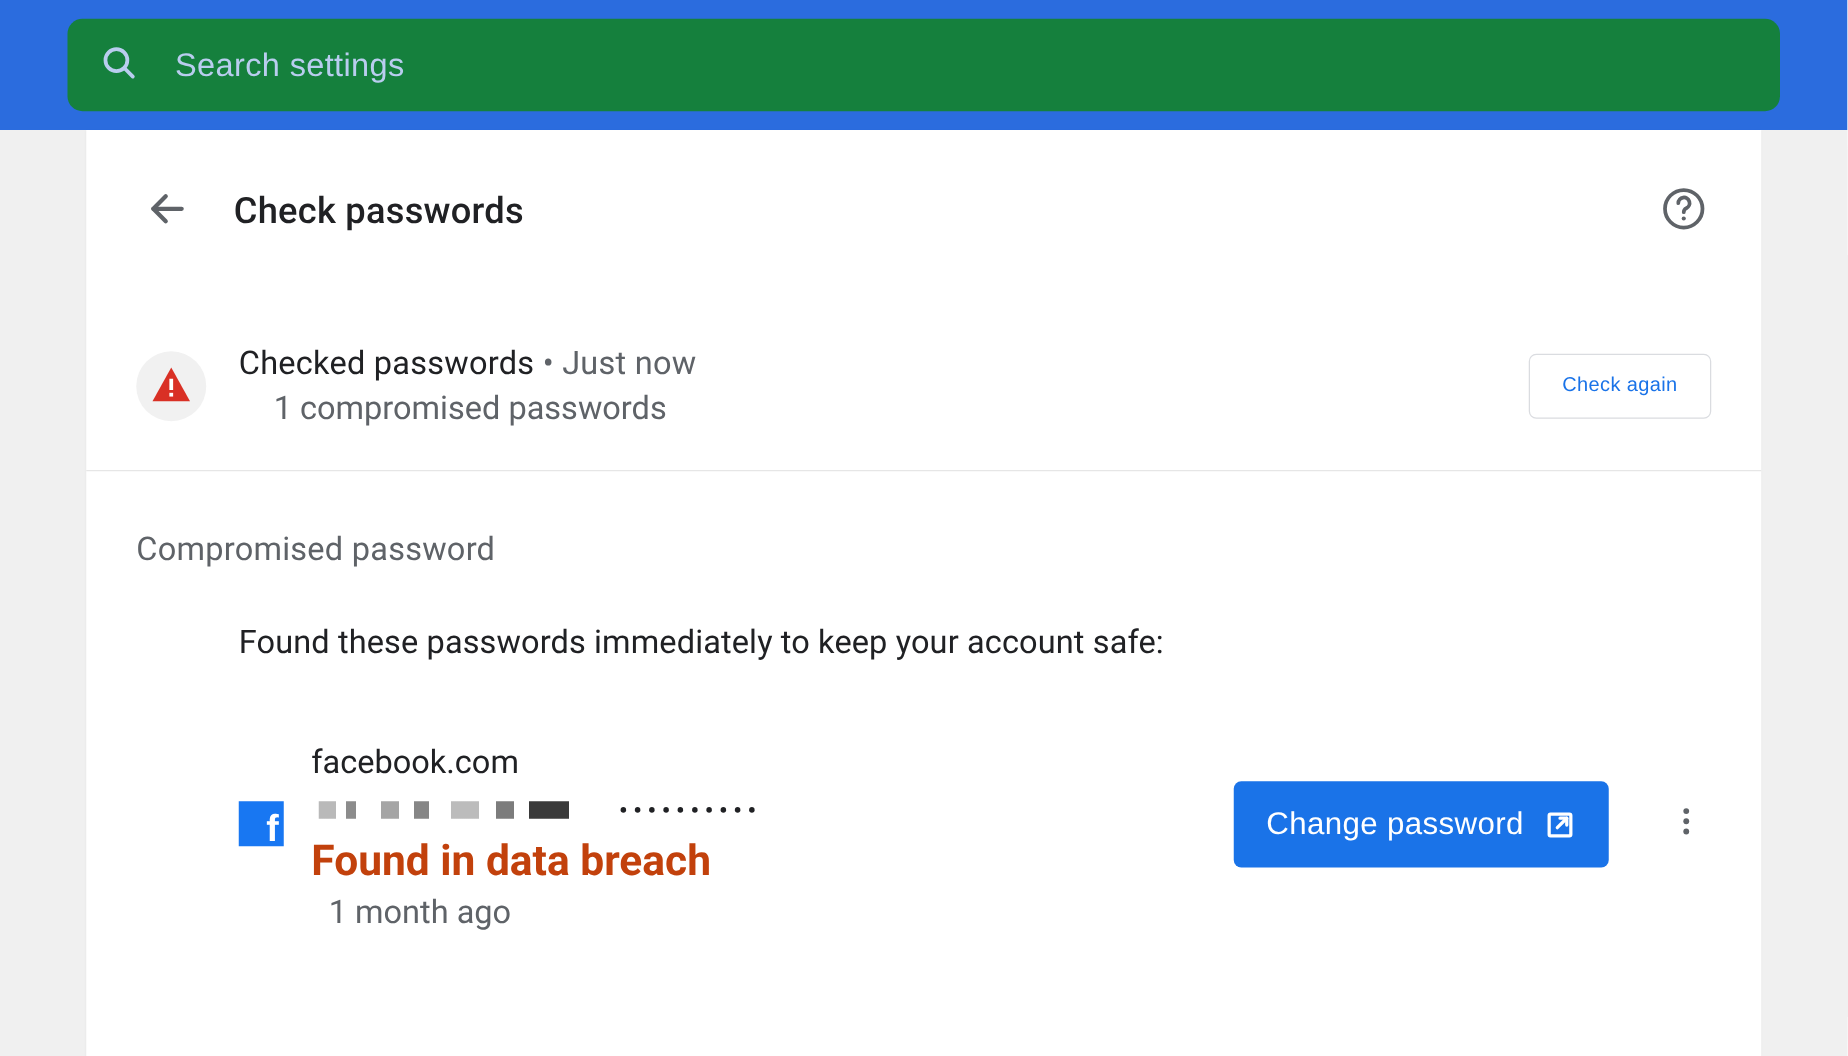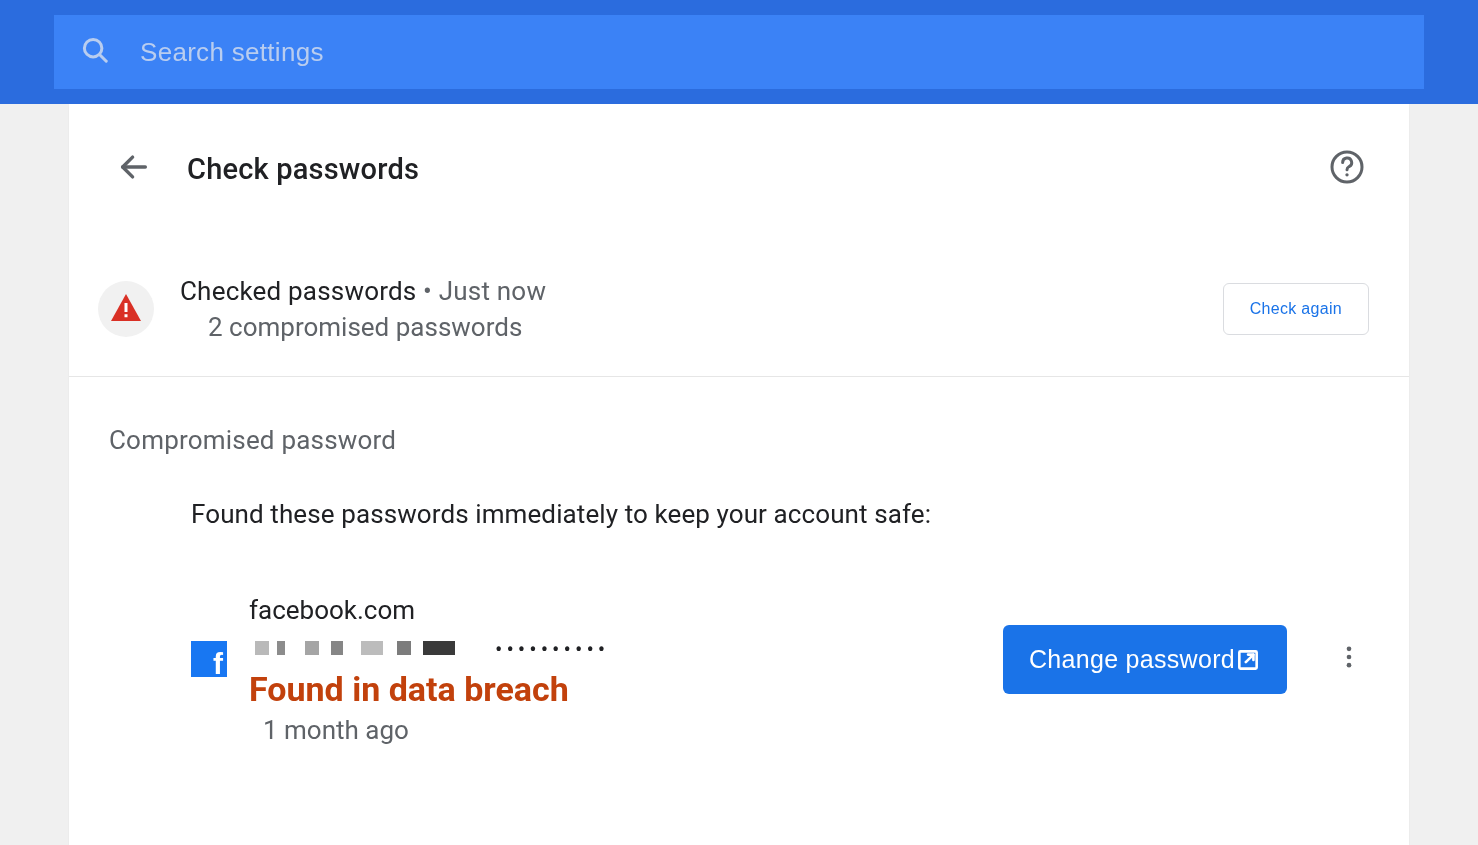--- a/index.html
+++ b/index.html
@@ -11,22 +11,22 @@
     overflow: hidden;
   }
   .top-bar {
     background: #2b6cde;
     height: 104px;
     padding: 10px 54px;
     display: flex;
     align-items: center;
   }
   .search-wrap {
-    background: #3b82f6;
-    border-radius: 0;
+    background: #15803d;
+    border-radius: 12px;
     height: 74px;
     width: 100%;
     display: flex;
     align-items: center;
     padding: 0 26px;
   }
   .search-icon { color: #b9cdef; margin-right: 30px; }
   .search-input {
     background: transparent; border: none; outline: none;
     color: #fff; font-size: 26px; letter-spacing: 0.3px;
@@ -51,21 +51,21 @@
   }
   .back-btn { color: #5f6368; padding: 8px; border-radius: 50%; cursor: pointer; }
   .page-title {
     font-size: 29px; font-weight: 500; color: #202124;
     margin-left: 28px; letter-spacing: 0.2px;
   }
   .header-spacer { flex: 1; }
   .help-btn { color: #5f6368; cursor: pointer; padding: 4px; border-radius: 50%; }
   .status-row {
     display: flex; align-items: center;
-    padding: 40px 40px 34px 29px;
+    padding: 40px 40px 34px 40px;
     border-bottom: 1px solid #e6e6e6;
     margin-top: 40px;
   }
   .status-icon-wrap {
     width: 56px; height: 56px; border-radius: 50%;
     background: #f1f1f1; display: flex;
     align-items: center; justify-content: center;
     margin-right: 26px;
   }
   .status-text-wrap { flex: 1; }
@@ -134,21 +134,21 @@
     background-position: 0 6px;
     background-repeat: no-repeat;
   }
   .dots { font-size: 22px; color:#202124; letter-spacing: 4px; }
   .pw-found { font-size: 34px; color:#c2410c; margin-top: 6px; font-weight: bold; }
   .pw-age { font-size: 26px; color:#5f6368; margin-top: 6px; margin-left: 14px; }
   .change-pw-btn {
     background:#1a73e8; color:#fff; border:none;
     font-size: 25px; font-weight:500;
     padding: 20px 26px; border-radius:6px; cursor:pointer;
-    display:flex; align-items:center; 
+    display:flex; align-items:center; gap:16px;
     margin-top: 30px; letter-spacing:0.3px;
   }
   .more-btn {
     color:#5f6368; margin-left: 42px; margin-top: 42px;
     cursor:pointer; padding:6px; border-radius:50%;
   }
 </style>
 </head>
 <body>
 
@@ -190,21 +190,21 @@
         <svg width="36" height="36" viewBox="0 0 24 24">
           <path d="M12 2 L22 20 L2 20 Z" fill="#d93025"></path>
           <rect x="11" y="8" width="2" height="6" fill="#fff"></rect>
           <rect x="11" y="15.5" width="2" height="2" fill="#fff"></rect>
         </svg>
       </div>
       <div class="status-text-wrap">
         <div class="status-line1">
           <span>Checked passwords</span><span class="muted"> • </span><span class="muted">Just now</span>
         </div>
-        <div class="status-line2">2 compromised passwords</div>
+        <div class="status-line2">1 compromised passwords</div>
       </div>
       <button class="check-again-btn">Check again</button>
     </div>
 
     <div class="section-label">Compromised password</div>
     <div class="section-desc">Found these passwords immediately to keep your account safe:</div>
 
     <div class="pw-row">
       <div class="site-icon-wrap">
         <div class="fb-icon"></div>

